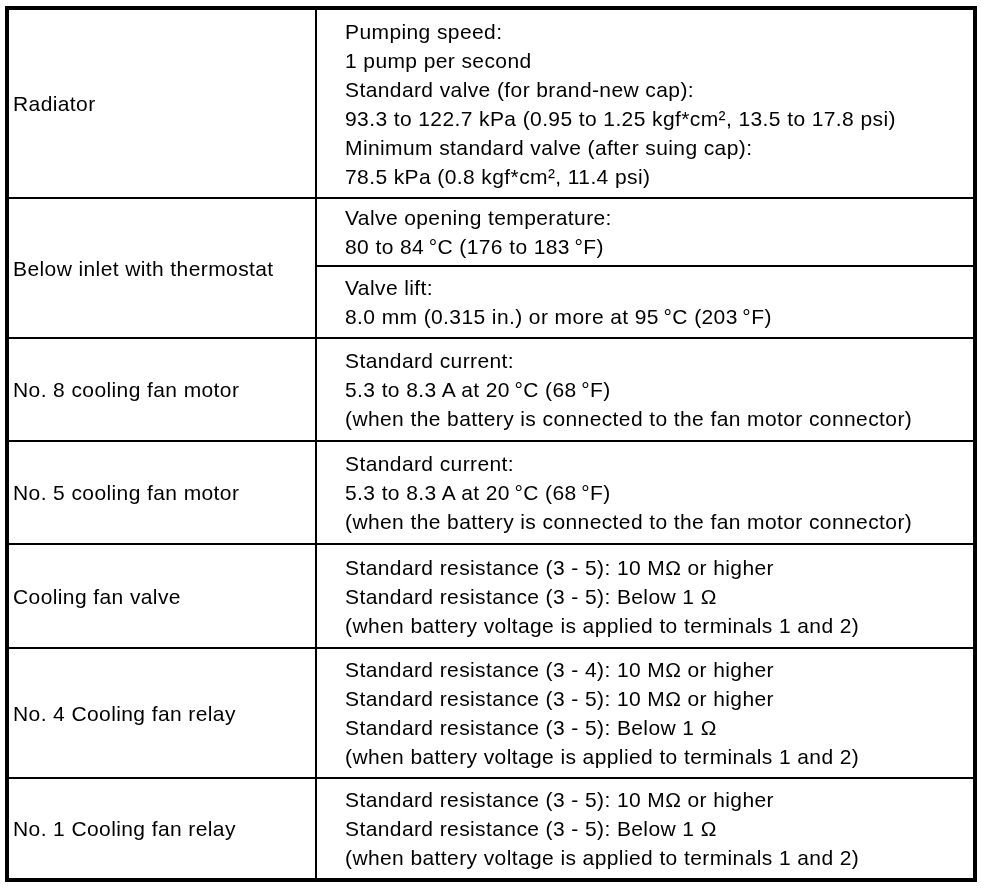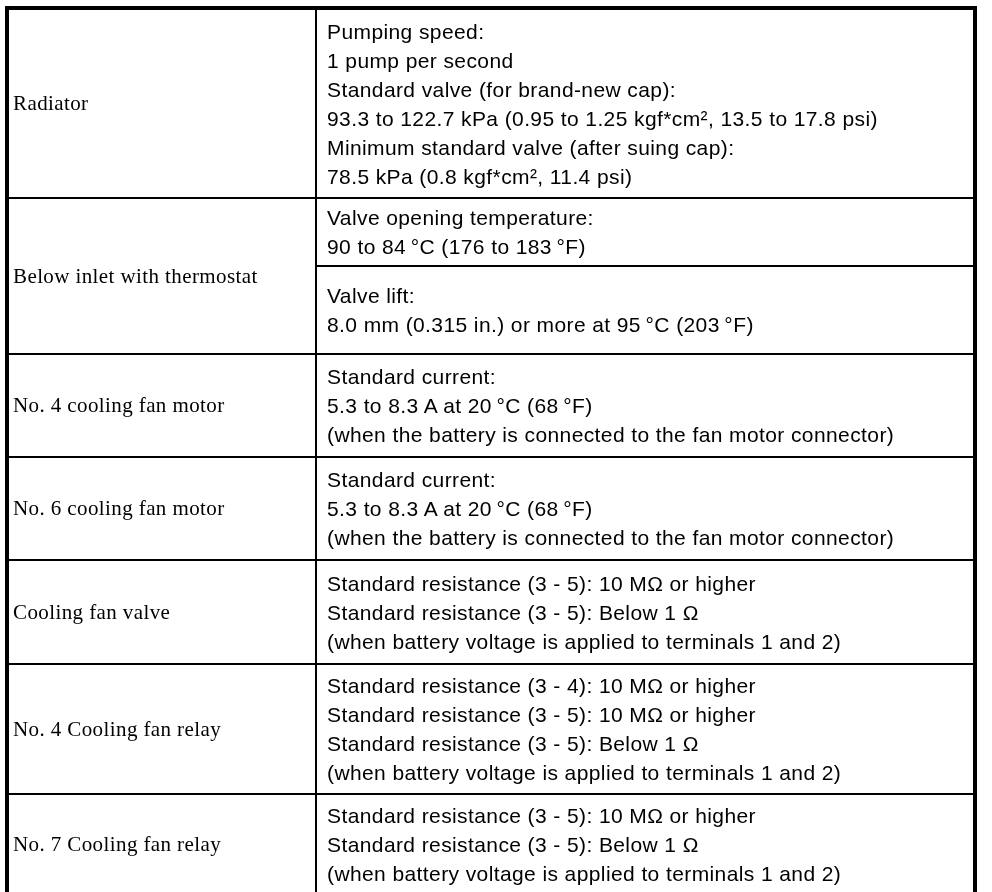--- a/index.html
+++ b/index.html
@@ -28,30 +28,29 @@
     color: #000000;
     font-size: 21px;
     line-height: 29px;
     letter-spacing: 0.4px;
     vertical-align: middle;
     white-space: pre-line;
     overflow: hidden;
   }
   td.comp {
     padding: 0 2px 0 4px;
-    font-family: Liberation Serif, serif;
   }
   td.spec {
-    padding: 0 4px 0 10px;
+    padding: 0 4px 0 28px;
   }
   col.c1 { width: 309px; }
   col.c2 { width: 659px; }
   tr.r1  { height: 190px; }
   tr.r2a { height: 68px; }
-  tr.r2b { height: 88px; }
+  tr.r2b { height: 72px; }
   tr.r3  { height: 103px; }
   tr.r4  { height: 103px; }
   tr.r5  { height: 104px; }
   tr.r6  { height: 130px; }
   tr.r7  { height: 102px; }
 </style>
 </head>
 <body>
 
 <div class="page">
@@ -66,52 +65,52 @@
         <td class="spec">Pumping speed:
 1 pump per second
 Standard valve (for brand-new cap):
 93.3 to 122.7 kPa (0.95 to 1.25 kgf*cm², 13.5 to 17.8 psi)
 Minimum standard valve (after suing cap):
 78.5 kPa (0.8 kgf*cm², 11.4 psi)</td>
       </tr>
       <tr class="r2a">
         <td class="comp" rowspan="2">Below inlet with thermostat</td>
         <td class="spec">Valve opening temperature:
-90 to 84 °C (176 to 183 °F)</td>
+80 to 84 °C (176 to 183 °F)</td>
       </tr>
       <tr class="r2b">
         <td class="spec">Valve lift:
 8.0 mm (0.315 in.) or more at 95 °C (203 °F)</td>
       </tr>
       <tr class="r3">
-        <td class="comp">No. 4 cooling fan motor</td>
+        <td class="comp">No. 8 cooling fan motor</td>
         <td class="spec">Standard current:
 5.3 to 8.3 A at 20 °C (68 °F)
 (when the battery is connected to the fan motor connector)</td>
       </tr>
       <tr class="r4">
-        <td class="comp">No. 6 cooling fan motor</td>
+        <td class="comp">No. 5 cooling fan motor</td>
         <td class="spec">Standard current:
 5.3 to 8.3 A at 20 °C (68 °F)
 (when the battery is connected to the fan motor connector)</td>
       </tr>
       <tr class="r5">
         <td class="comp">Cooling fan valve</td>
         <td class="spec">Standard resistance (3 - 5): 10 MΩ or higher
 Standard resistance (3 - 5): Below 1 Ω
 (when battery voltage is applied to terminals 1 and 2)</td>
       </tr>
       <tr class="r6">
         <td class="comp">No. 4 Cooling fan relay</td>
         <td class="spec">Standard resistance (3 - 4): 10 MΩ or higher
 Standard resistance (3 - 5): 10 MΩ or higher
 Standard resistance (3 - 5): Below 1 Ω
 (when battery voltage is applied to terminals 1 and 2)</td>
       </tr>
       <tr class="r7">
-        <td class="comp">No. 7 Cooling fan relay</td>
+        <td class="comp">No. 1 Cooling fan relay</td>
         <td class="spec">Standard resistance (3 - 5): 10 MΩ or higher
 Standard resistance (3 - 5): Below 1 Ω
 (when battery voltage is applied to terminals 1 and 2)</td>
       </tr>
     </tbody>
   </table>
 </div>
 
 </body></html>

